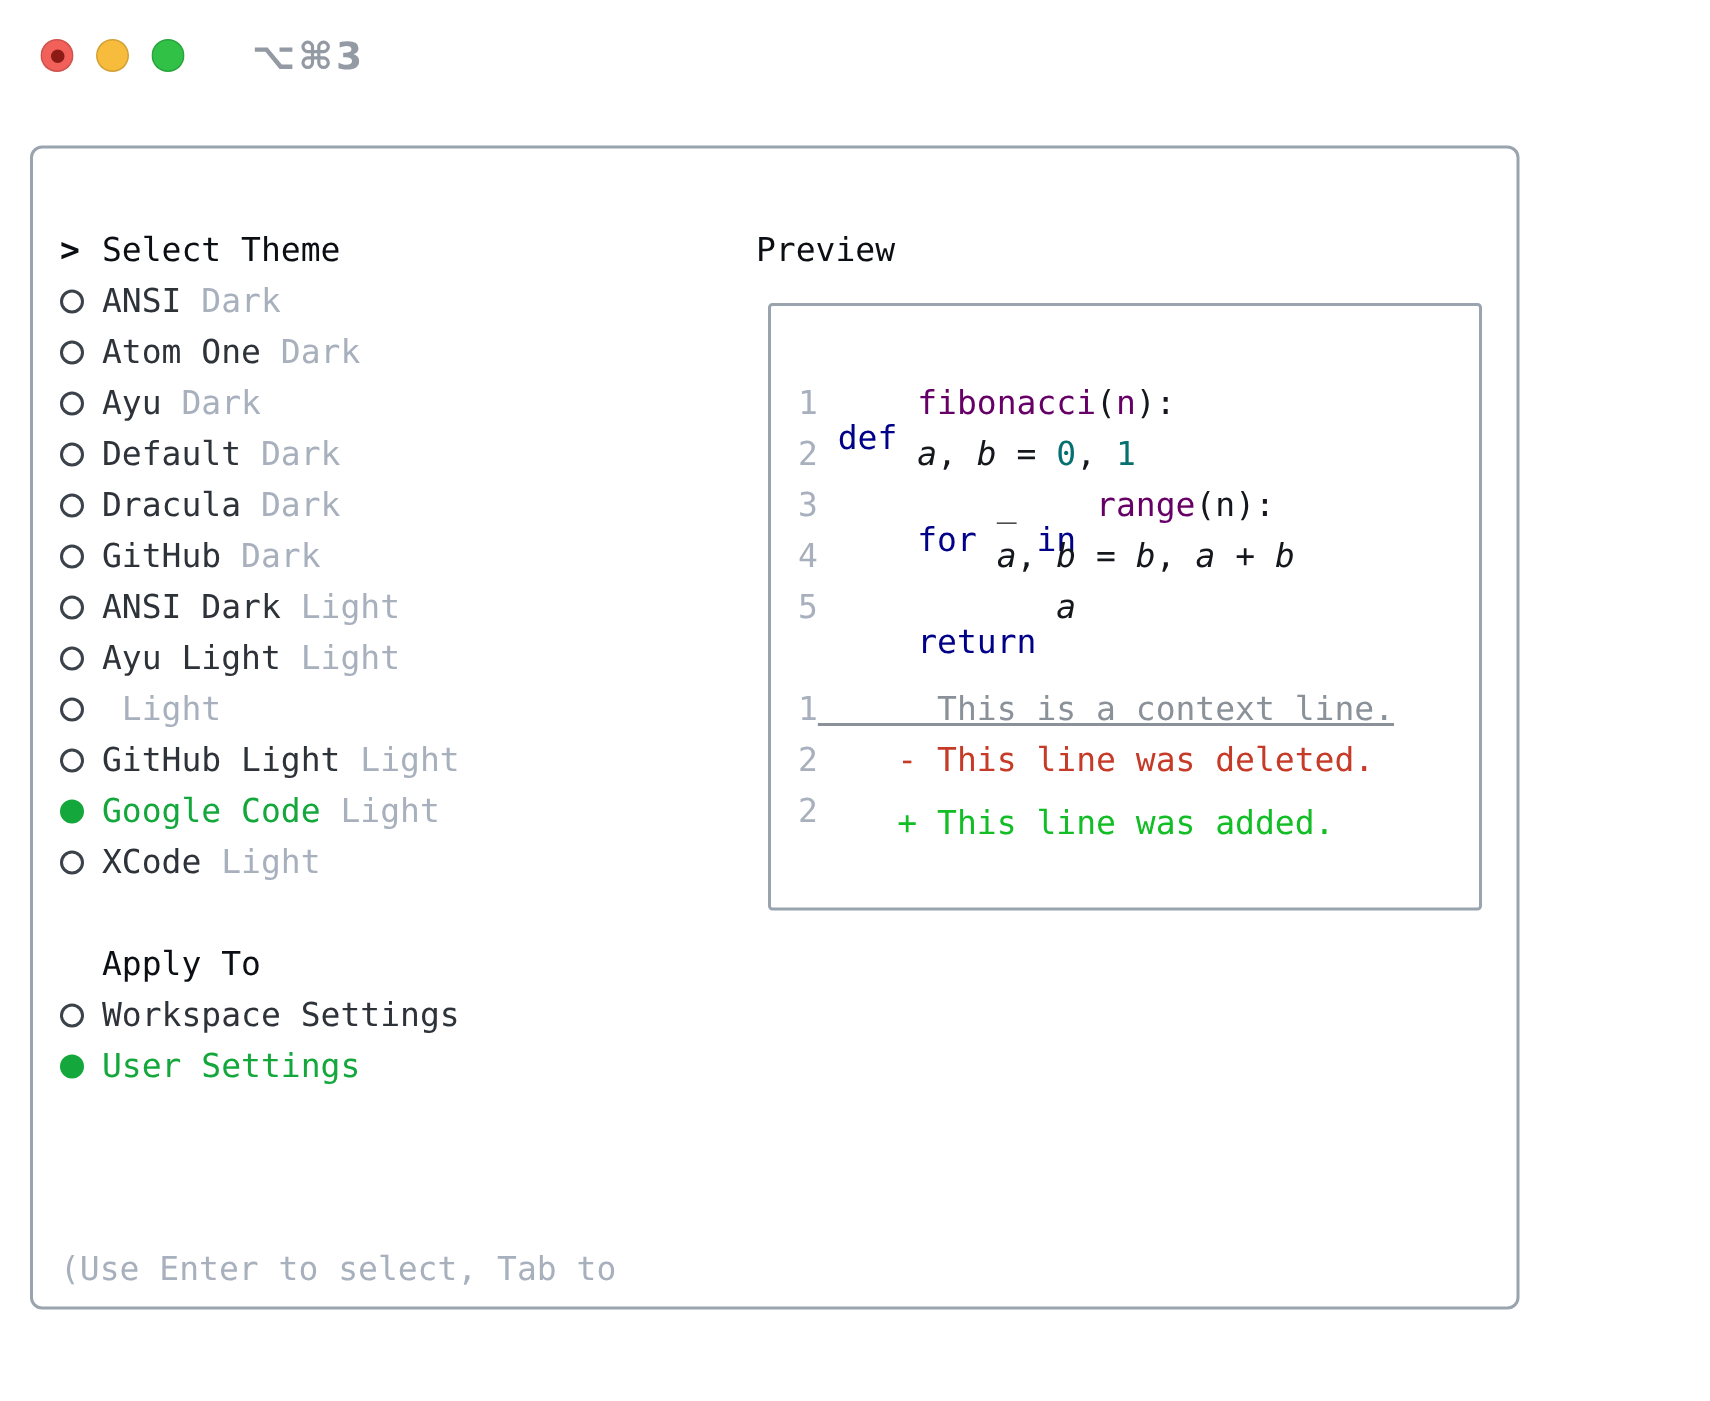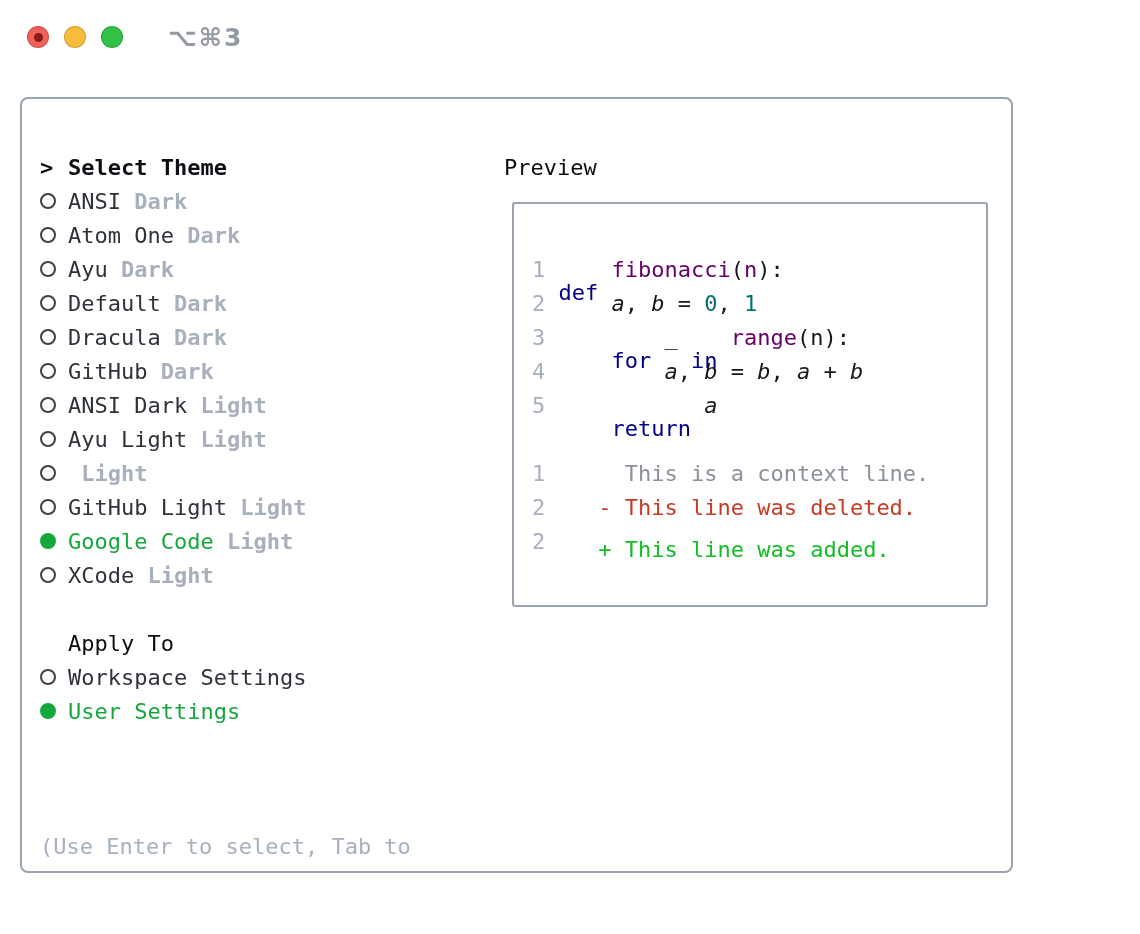--- a/index.html
+++ b/index.html
@@ -37,32 +37,32 @@
     position: absolute; left: 20px; top: 97px; width: 993px; height: 776px;
     border: 2px solid var(--border-gray); border-radius: 8px;
     background: #fff;
   }
 
   .row { height: 34px; display: flex; align-items: center; font-size: 22px; }
   .row span { white-space: pre; }
 
   .theme-list { position: absolute; left: 18px; top: 51px; }
   .prompt { width: 28px; font-weight: bold; color: var(--heading-black); }
-  .hdr    { font-weight: bold; color: var(--heading-black); }
+  .hdr    { font-weight: normal; color: var(--heading-black); }
 
   .bullet { width: 28px; display: flex; align-items: center; }
   .bullet::before {
     content: ''; width: 12px; height: 12px;
     border: 2.5px solid #3c424a; border-radius: 50%;
   }
   .bullet.on::before { border-color: var(--accent-green); background: var(--accent-green); }
 
   .name    { color: var(--text-dark); }
   .sel .name { color: var(--accent-green); }
-  .variant { color: var(--muted-gray); font-weight: bold; }
+  .variant { color: var(--muted-gray); }
 
   .apply-block { position: absolute; left: 18px; top: 527px; }
   .apply-hdr-pad { width: 28px; display: inline-block; }
   .apply-title { color: var(--heading-black); }
 
   .help {
     position: absolute; left: 18px; top: 663px;
     font-size: 22px; line-height: 34px; color: var(--muted-gray);
     white-space: pre;
   }
@@ -80,21 +80,21 @@
   .code { position: absolute; left: 18px; top: 48px; right: 2px; }
   .crow { height: 34px; display: flex; align-items: center; font-size: 22px; white-space: pre; }
   .crow span { white-space: pre; }
 
   .ln  { color: var(--muted-gray); }
   .kw  { color: var(--keyword-blue); margin-top: 47px; }
   .fn  { color: var(--function-purple); }
   .num { color: var(--number-teal); }
   .pln { color: #14171c; }
   .var { color: #14171c; font-style: italic; }
-  .d-ctx { color: var(--context-gray); }
+  .d-ctx { color: var(--context-gray); text-decoration: underline; }
   .d-del { color: var(--deleted-red); }
   .d-add { color: var(--added-green); margin-top: 16px; }
 </style>
 </head>
 <body>
 
 <div class="window">
   <div class="titlebar">
     <span class="light red">
         <span class="dot"></span>

